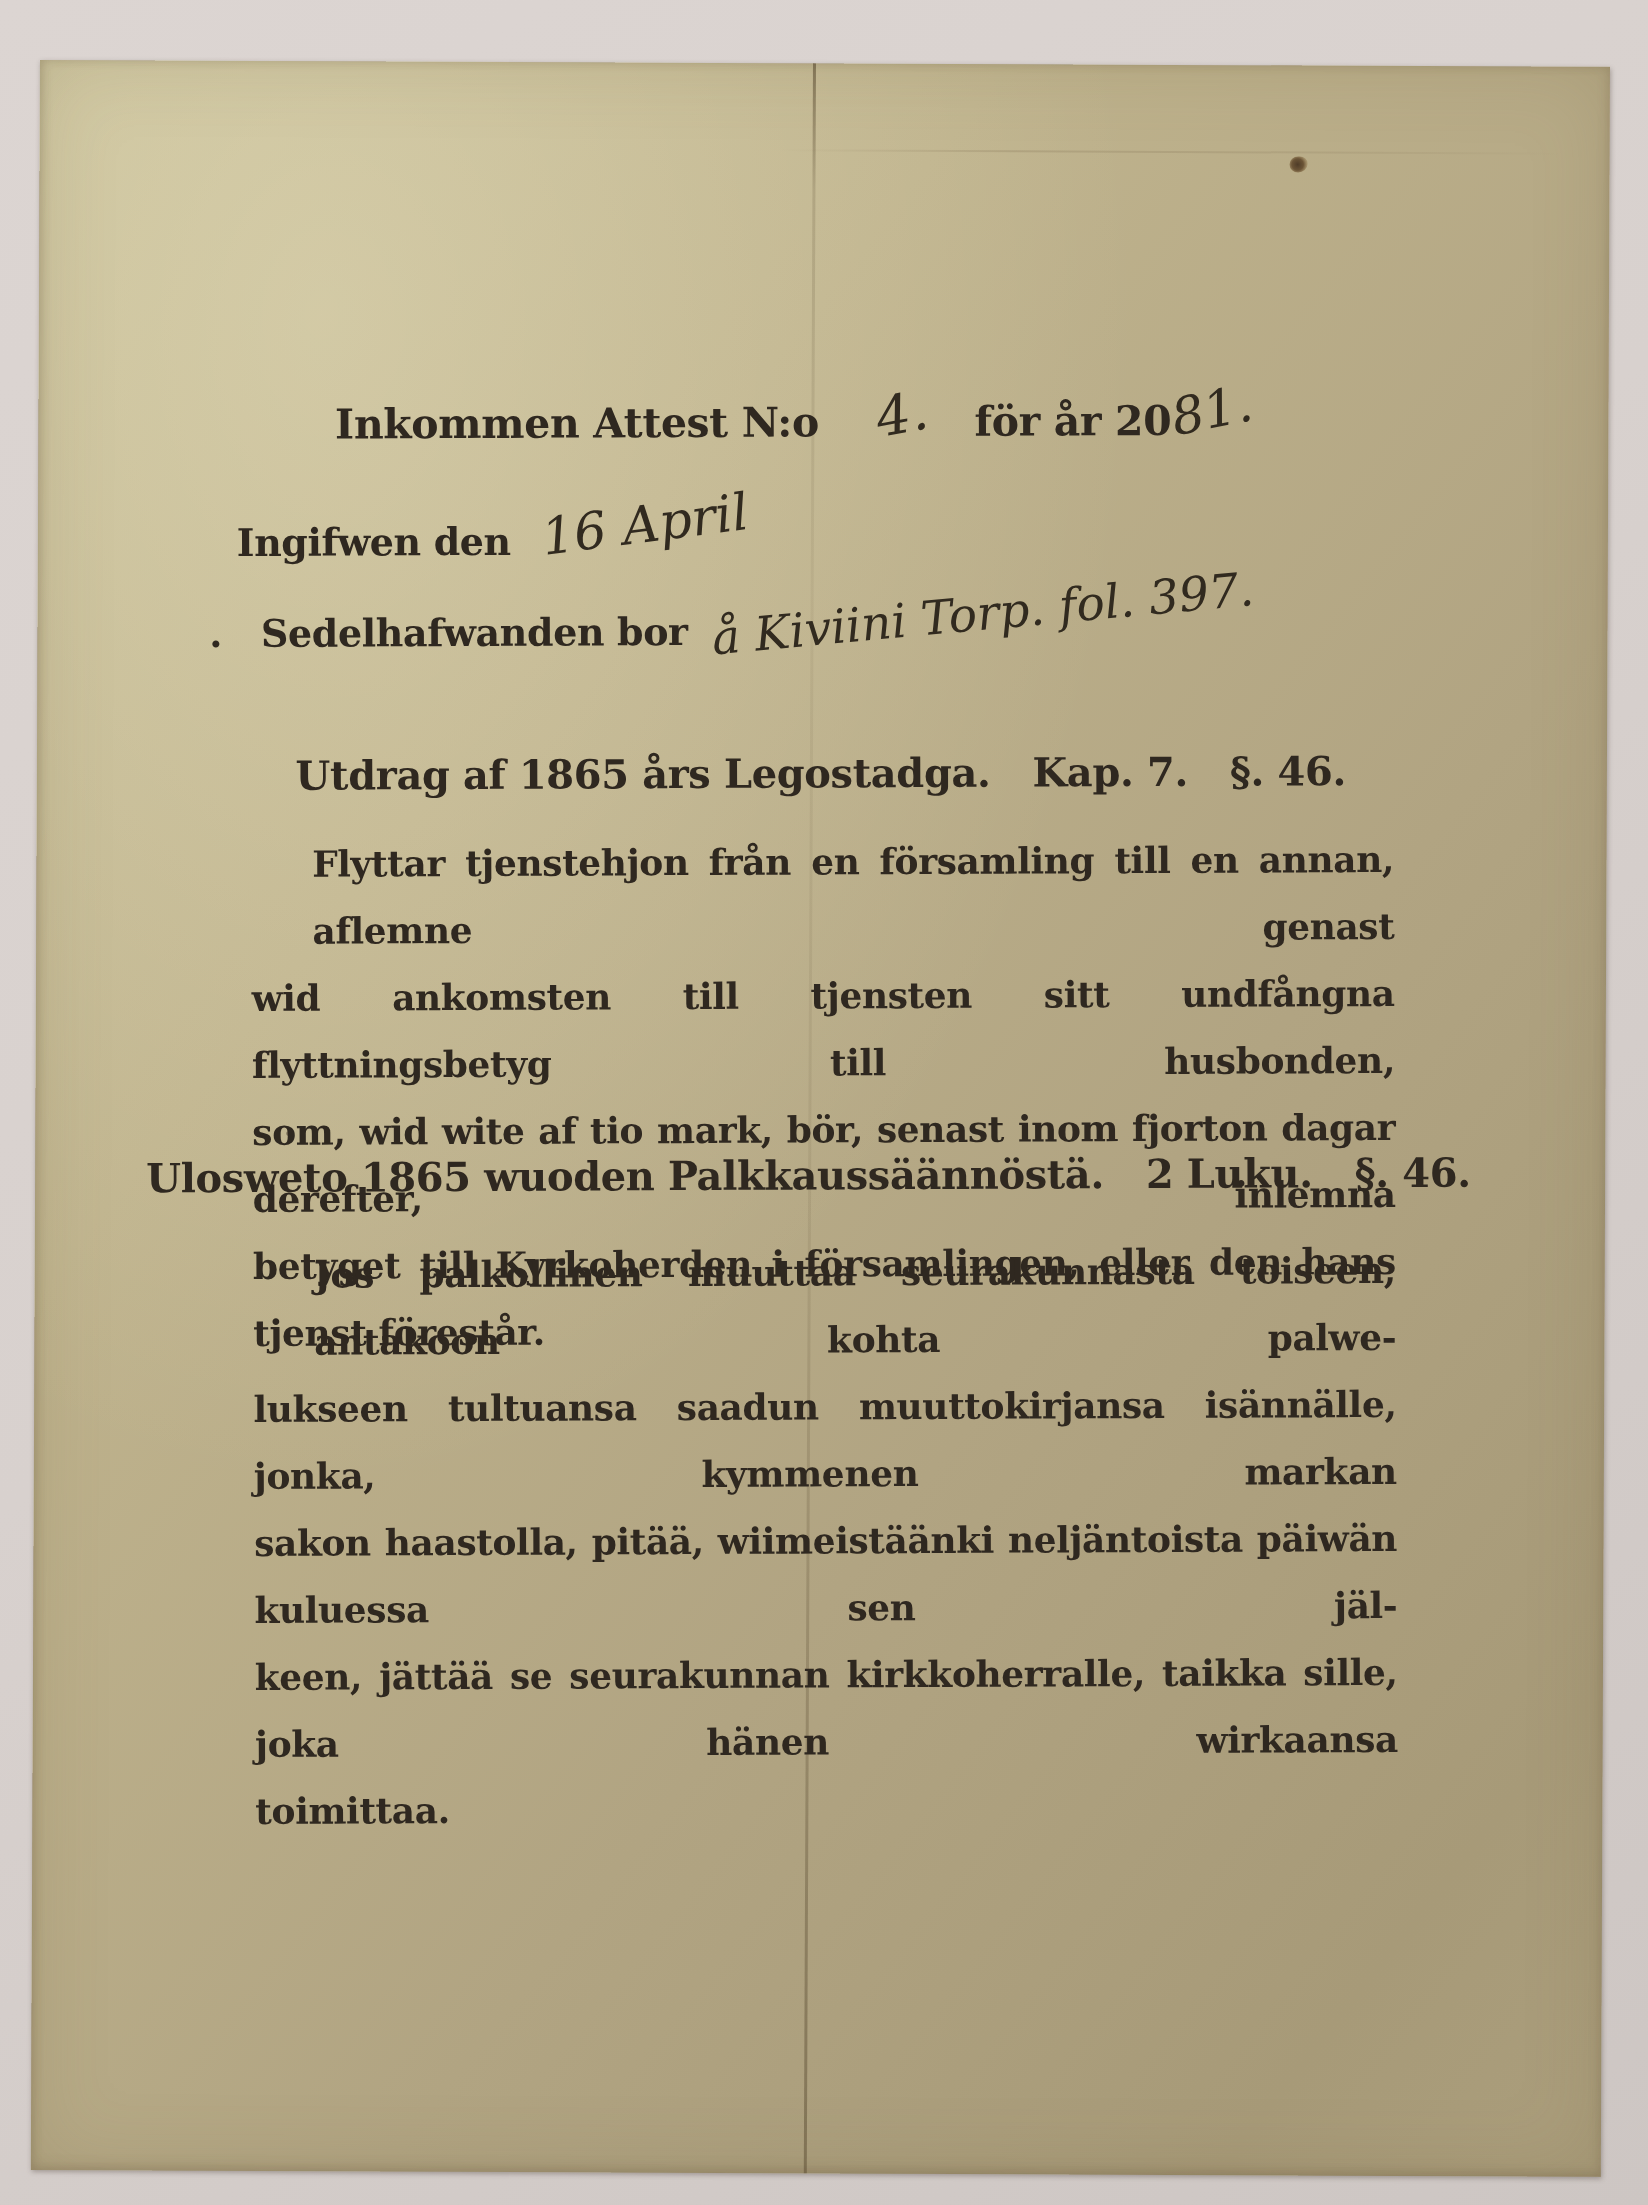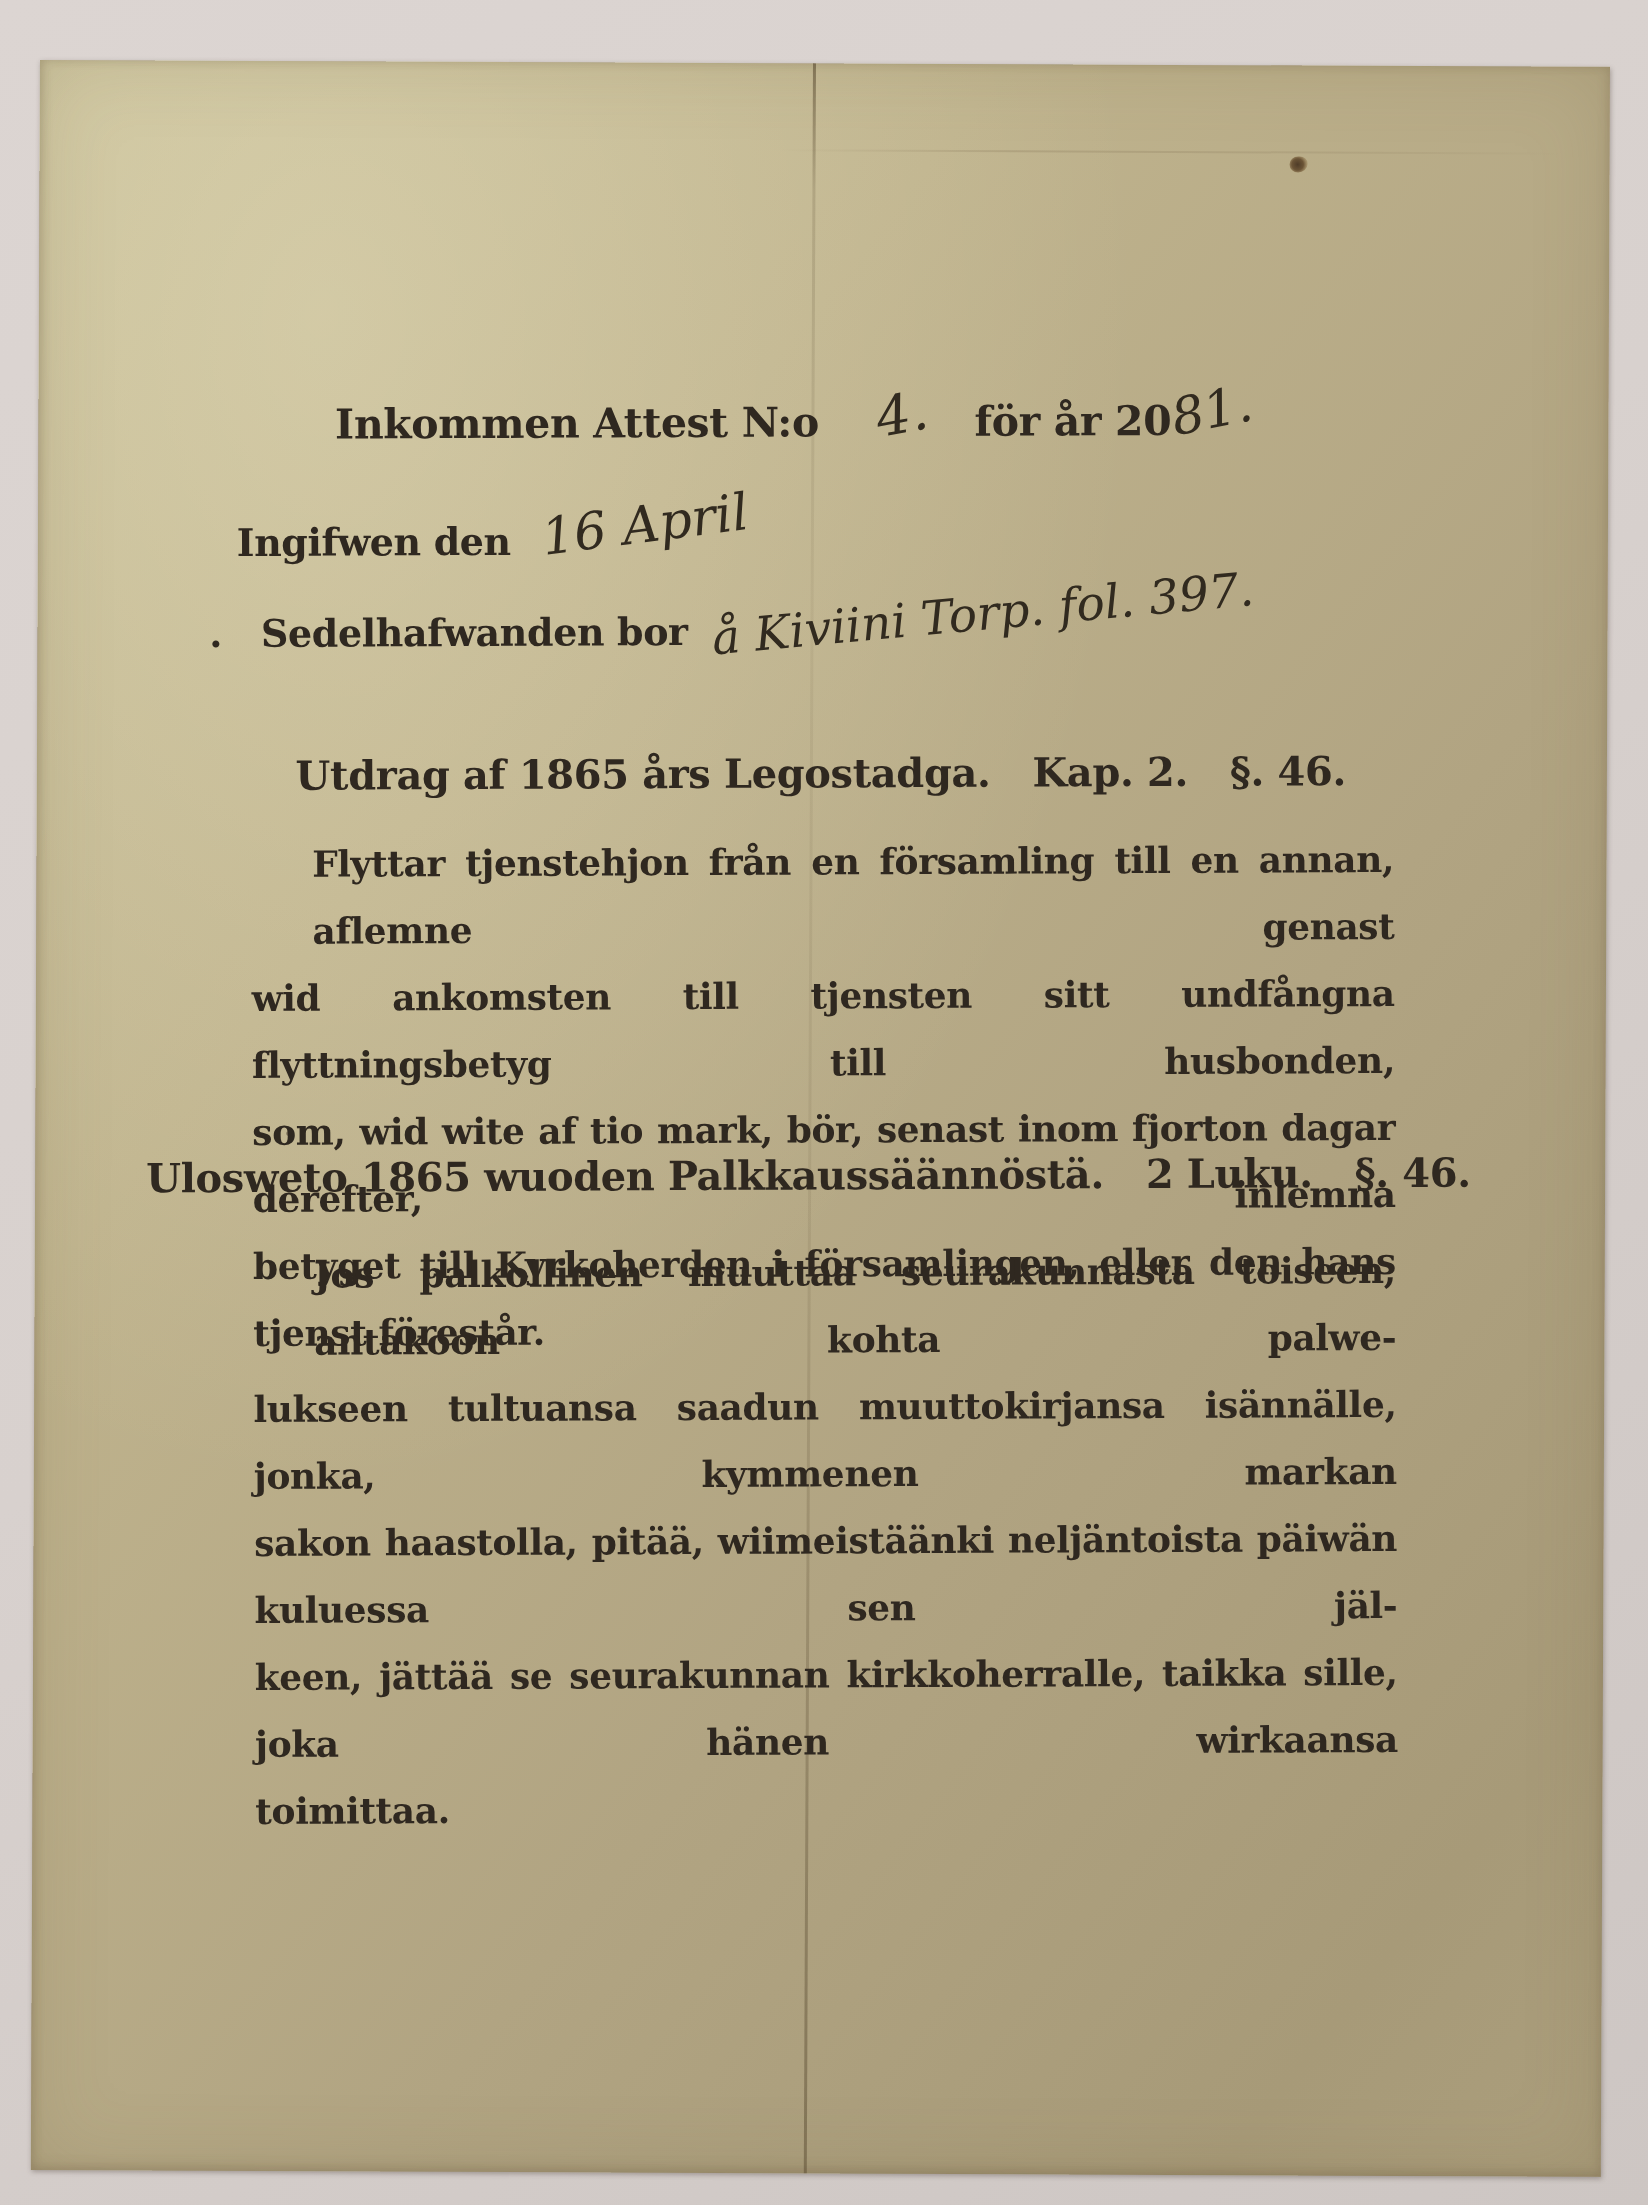--- a/index.html
+++ b/index.html
@@ -202,21 +202,21 @@
     </div>
 
     <div class="row-sedel">
       <span class="printed margin-dot">.</span>
       <span class="printed">Sedelhafwanden bor</span>
       <span class="hand holder-value">å Kiviini Torp. fol. 397.</span>
     </div>
 
     <div class="section-heading heading-sv">
       <span class="printed">Utdrag af 1865 års Legostadga.</span>
-      <span class="printed">Kap. 2.</span>
+      <span class="printed">Kap. 7.</span>
       <span class="printed">§. 46.</span>
     </div>
 
     <div class="para para-sv">
       <div class="line indent">Flyttar tjenstehjon från en församling till en annan, aflemne genast</div>
       <div class="line">wid ankomsten till tjensten sitt undfångna flyttningsbetyg till husbonden,</div>
       <div class="line">som, wid wite af tio mark, bör, senast inom fjorton dagar derefter, inlemna</div>
       <div class="line no-just">betyget till Kyrkoherden i församlingen, eller den hans tjenst förestår.</div>
     </div>
 

